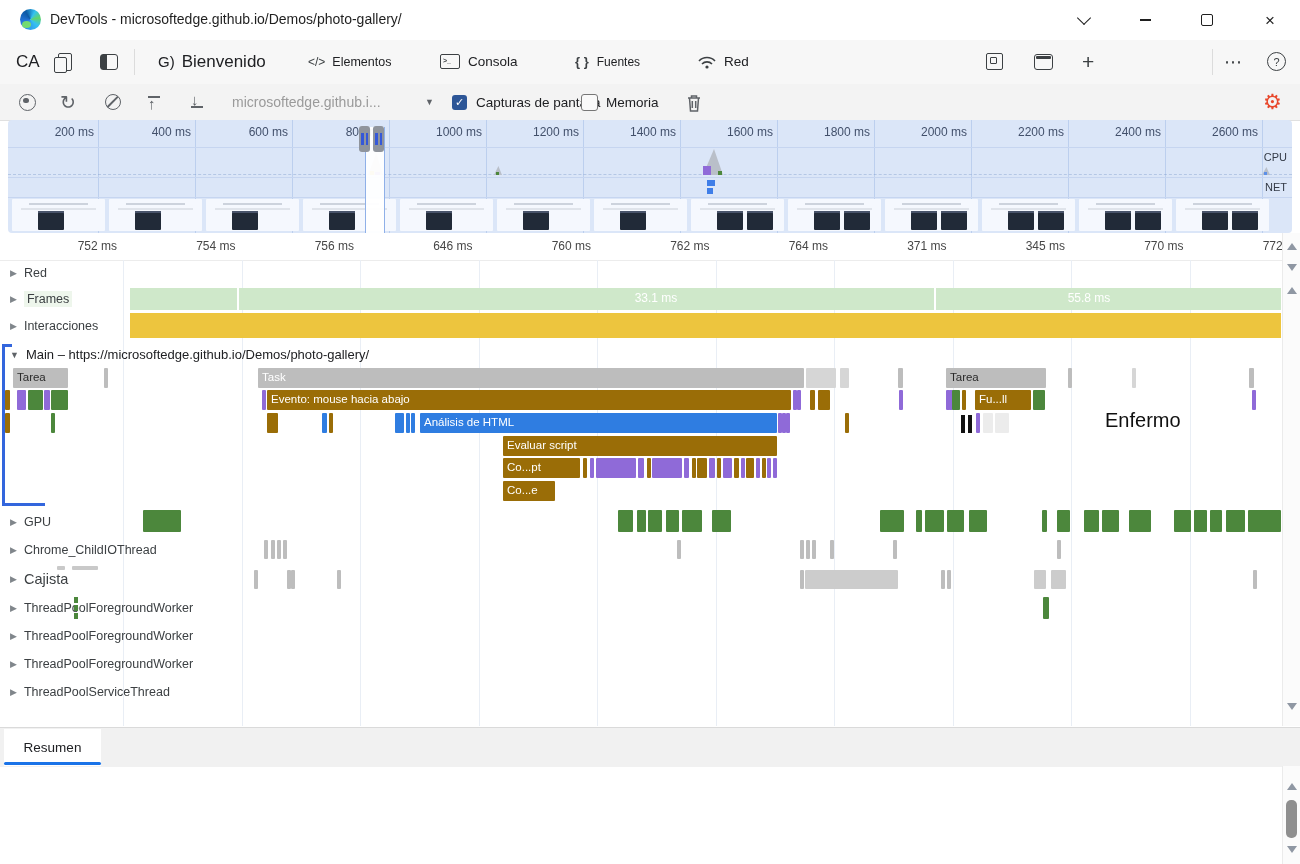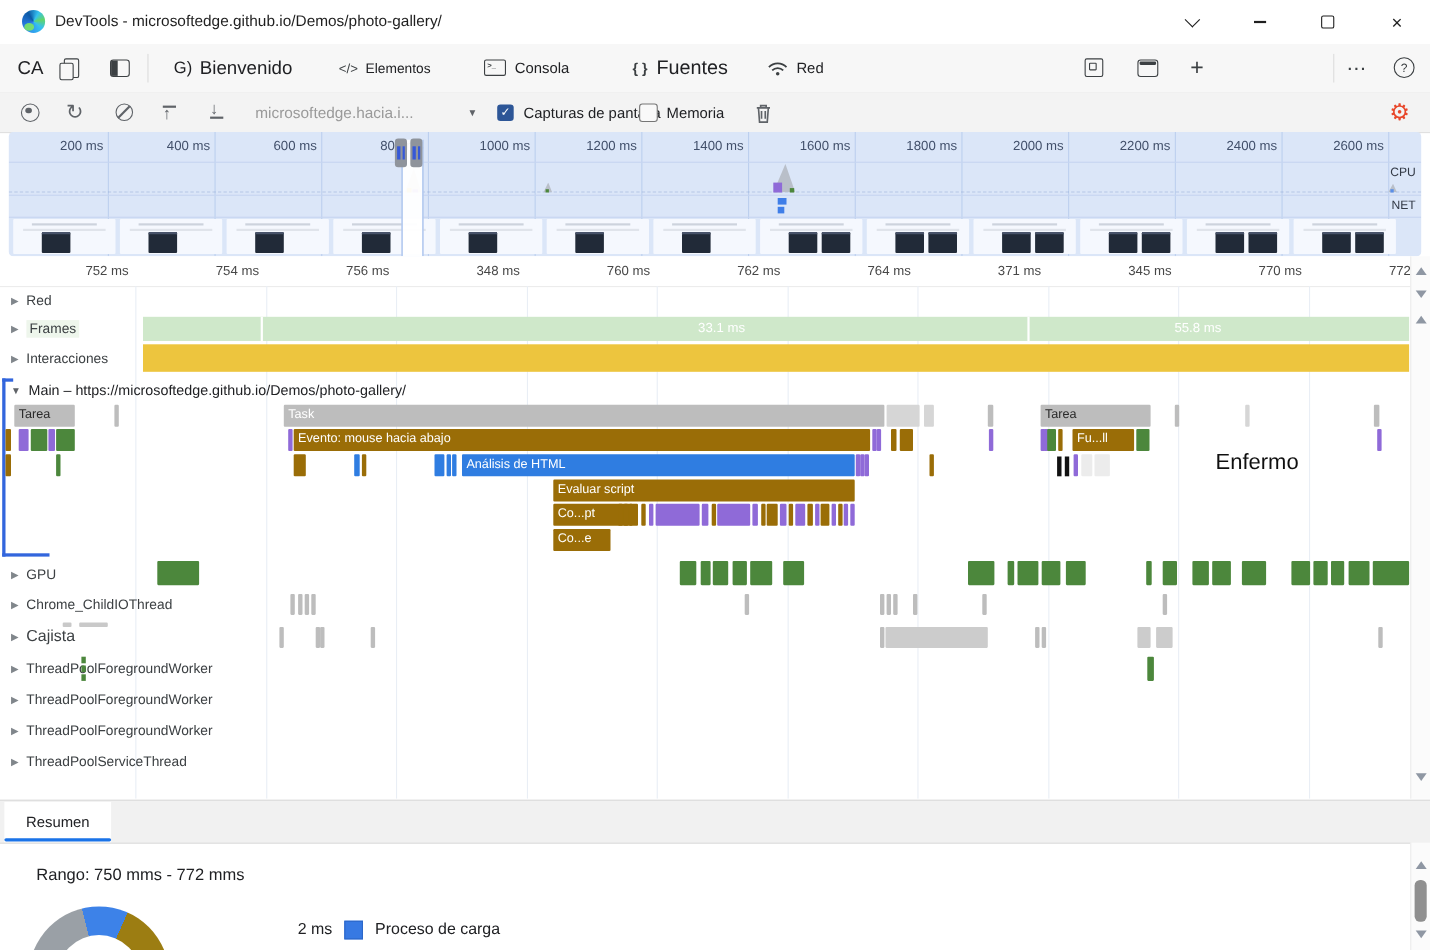--- a/index.html
+++ b/index.html
@@ -135,21 +135,21 @@
     <div class="ts-item" style="left:308px;gap:7px">
       <span class="ticon" style="font-size:12px">&lt;/&gt;</span>
       <span style="font-size:12.5px">Elementos</span>
     </div>
     <div class="ts-item" style="left:440px;gap:8px">
       <span class="console-ico">&gt;_</span>
       <span style="font-size:13.5px">Consola</span>
     </div>
     <div class="ts-item" style="left:575px;gap:8px">
       <span class="ticon" style="font-size:13px;font-weight:bold">{ }</span>
-      <span style="font-size:18px">Fuentes</span>
+      <span style="font-size:12px">Fuentes</span>
     </div>
     <div class="ts-item" style="left:698px;gap:8px">
       <svg width="18" height="14">
           <path d="M1 6 A11 11 0 0 1 17 6" fill="none" stroke="#3c4043" stroke-width="1.6"></path>
           <path d="M4 9 A7 7 0 0 1 14 9" fill="none" stroke="#3c4043" stroke-width="1.6"></path>
           <circle cx="9" cy="12" r="1.6" fill="#3c4043"></circle>
         </svg>
       <span style="font-size:13.5px">Red</span>
     </div>
     <div id="tab-rend-underline"></div>
@@ -180,21 +180,21 @@
           <div class="arr-bar"></div>
           <div class="arr">↑</div>
         </div>
       </div>
     <div class="tb" style="left:191px">
         <div>
           <div class="arr">↓</div>
           <div class="arr-bar"></div>
         </div>
       </div>
-    <div class="tb" style="left:232px;font-size:14px;color:#9a9a9a">microsoftedge.hacia.i...</div>
+    <div class="tb" style="left:232px;font-size:14px;color:#9a9a9a">microsoftedge.github.i...</div>
     <div class="tb" style="left:425px;font-size:9px;color:#5f6368">▼</div>
     <div class="tb" style="left:452px">
         <div class="cb on">✓</div>
       </div>
     <div class="tb" style="left:476px;font-size:13.5px;color:#202124">Capturas de pantalla</div>
     <div class="tb" style="left:581px">
         <div class="cb off"></div>
       </div>
     <div class="tb" style="left:606px;font-size:13.5px;color:#202124">Memoria</div>
     <div class="tb" style="left:686px">
@@ -339,21 +339,21 @@
     <div class="handle" style="left:365px;top:6px">
         <i></i>
         <i></i>
       </div>
   </div>
 
   <div id="ruler">
       <div class="r-tick" style="left: 33px;">752 ms</div>
       <div class="r-tick" style="left: 151.5px;">754 ms</div>
       <div class="r-tick" style="left: 270px;">756 ms</div>
-      <div class="r-tick" style="left: 388.5px;">348 ms</div>
+      <div class="r-tick" style="left: 388.5px;">646 ms</div>
       <div class="r-tick" style="left: 507px;">760 ms</div>
       <div class="r-tick" style="left: 625.5px;">762 ms</div>
       <div class="r-tick" style="left: 744px;">764 ms</div>
       <div class="r-tick" style="left: 862.5px;">371 ms</div>
       <div class="r-tick" style="left: 981px;">345 ms</div>
       <div class="r-tick" style="left: 1099.5px;">770 ms</div>
       <div class="r-tick" style="left: 1218px;">772 ms</div>
     </div>
   <div id="dgrids">
       <div class="dgrid" style="left: 123px;"></div>
@@ -565,28 +565,20 @@
   </div>
 
   <div id="btabs">
     
     
     
   </div>
   <div id="btab-active">Resumen</div>
   <div id="btab-underline"></div>
 
-  <div id="summary">
-    <div class="abs" style="left:33px;top:20px;font-size:15px;color:#202124">Rango: 750 mms - 772 mms</div>
-    <div id="donut"></div>
-    <div id="donut-hole"></div>
-    <div class="abs" style="left:252px;top:70px;width:50px;text-align:right;font-size:14.5px;color:#202124">2 ms</div>
-    <div id="legend-sw"></div>
-    <div class="abs" style="left:341px;top:70px;font-size:14.5px;color:#202124">Proceso de carga</div>
-  </div>
 
   <div class="sbcol" style="top:766px;height:98px">
     <div class="tri up" style="top:17px"></div>
     <div class="thumb" style="top:34px;height:38px"></div>
     <div class="tri down" style="top:80px"></div>
   </div>
 
 </div>
 
 </body></html>

